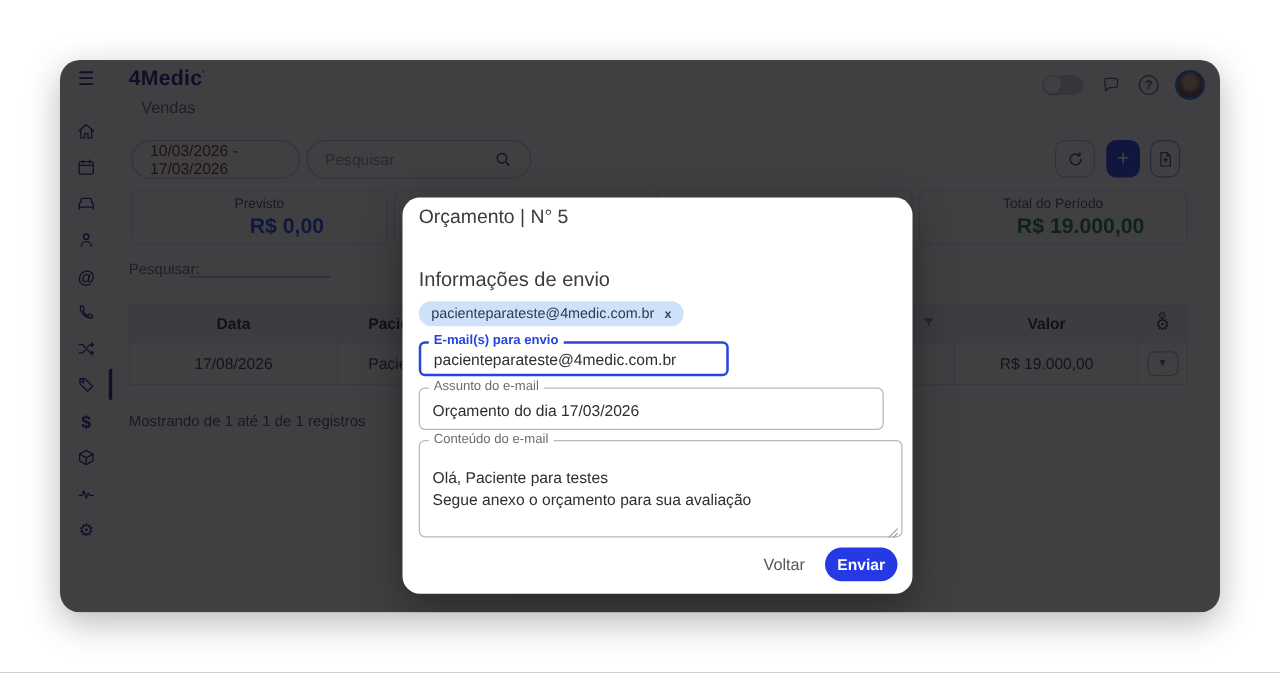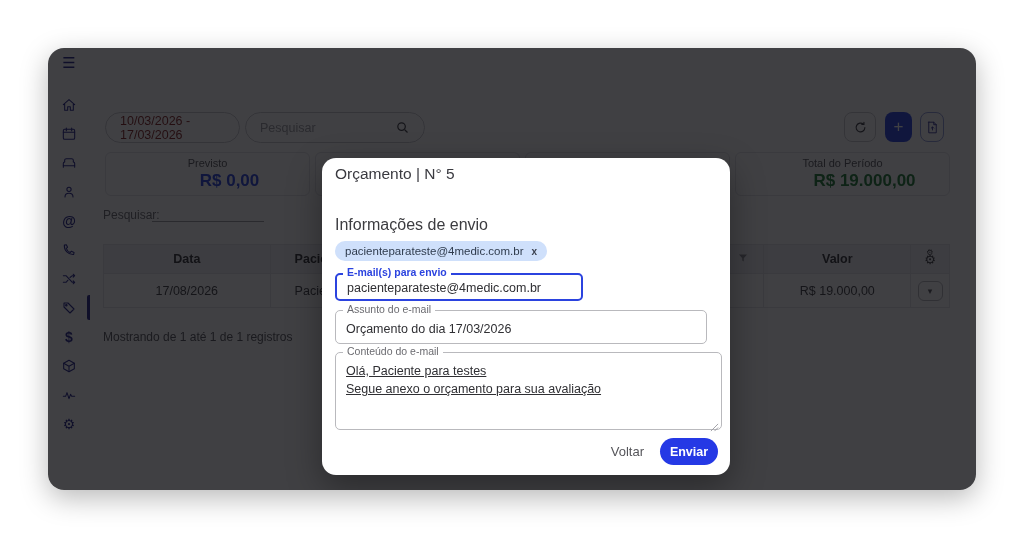--- a/index.html
+++ b/index.html
@@ -73,21 +73,21 @@
   .chip .x { font-size:10px; font-weight:700; cursor:pointer; color:#3c4250; }
   .field { position:relative; }
   .field .flabel { position:absolute; top:-6px; left:8px; background:#fff; padding:0 4px; font-size:10.5px; color:#6b6b70; line-height:1.1; }
   .field input, .field textarea { width:100%; height:100%; border:1px solid #b9b9bd; border-radius:5px; font-size:12.5px; color:#2f2f33; padding:6px 10px 0 10px; font-family:"Liberation Sans","DejaVu Sans",sans-serif; outline:none; background:#fff; }
   .f-email { margin-top:12px; width:248px; height:28px; }
   .f-email input { border:2px solid #2b43df; padding-top:2px; }
   .f-email .flabel { color:#2b43df; font-weight:600; }
   .f-subject { margin-top:9px; width:372px; height:34px; }
   .f-subject input { padding-top:4px; }
   .f-body { margin-top:8px; width:387px; height:78px; }
-  .f-body textarea { resize:none; padding-top:9px; line-height:1.45;text-decoration:underline; }
+  .f-body textarea { resize:none; padding-top:20px; line-height:1.45; }
   .rz { position:absolute; right:3px; bottom:3px; width:9px; height:9px; pointer-events:none; }
   .rz svg { width:9px; height:9px; stroke:#9a9aa0; stroke-width:1; }
   .m-foot { position:absolute; right:12px; bottom:10px; display:flex; align-items:center; gap:16px; }
   .btn-back { background:none; border:none; font-size:13px; color:#55555a; cursor:pointer; font-family:inherit; }
   .btn-send { width:58px; height:27px; border:none; border-radius:16px; background:#2539e5; color:#fff; font-size:12.5px; font-weight:700; cursor:pointer; font-family:inherit; }
 </style>
 </head>
 <body>
 
 <div class="window">
@@ -151,20 +151,36 @@
           <svg viewBox="0 0 24 24">
             <path d="M3.5 14h3.5l2-5.5 3 9 2.3-6.5 1.7 3h4.5"></path>
           </svg>
         </div>
       <div class="side-item">
           <span class="glyph">⚙</span>
         </div>
     </div>
   </nav>
 
+  <header class="hdr">
+    <div class="logo"><b>4M</b><span class="lt" title="4Medic">edic</span><sup>'</sup></div>
+    <div class="page-title">Vendas</div>
+    <div class="hdr-right">
+      <div class="toggle">
+          <div class="knob"></div>
+        </div>
+      <div class="hicon">
+          <svg viewBox="0 0 24 24">
+            <path d="M4.5 7a3 3 0 0 1 3-3h9a3 3 0 0 1 3 3v5a3 3 0 0 1-3 3H10l-4.5 3.5V15A3 3 0 0 1 4.5 12V7z"></path>
+          </svg>
+        </div>
+      <div class="help">?</div>
+      <div class="avatar"></div>
+    </div>
+  </header>
 
   <main class="content">
     <div class="pill" style="left:15px; top:14px; width:135px; justify-content:center;">
         <span>10/03/2026 - 17/03/2026</span>
       </div>
     <div class="pill search" style="left:155px; top:14px; width:180px;">
       <span>Pesquisar</span>
       <svg viewBox="0 0 24 24">
           <circle cx="10.5" cy="10.5" r="6"></circle>
           <path d="m15.5 15.5 4.5 4.5"></path>

